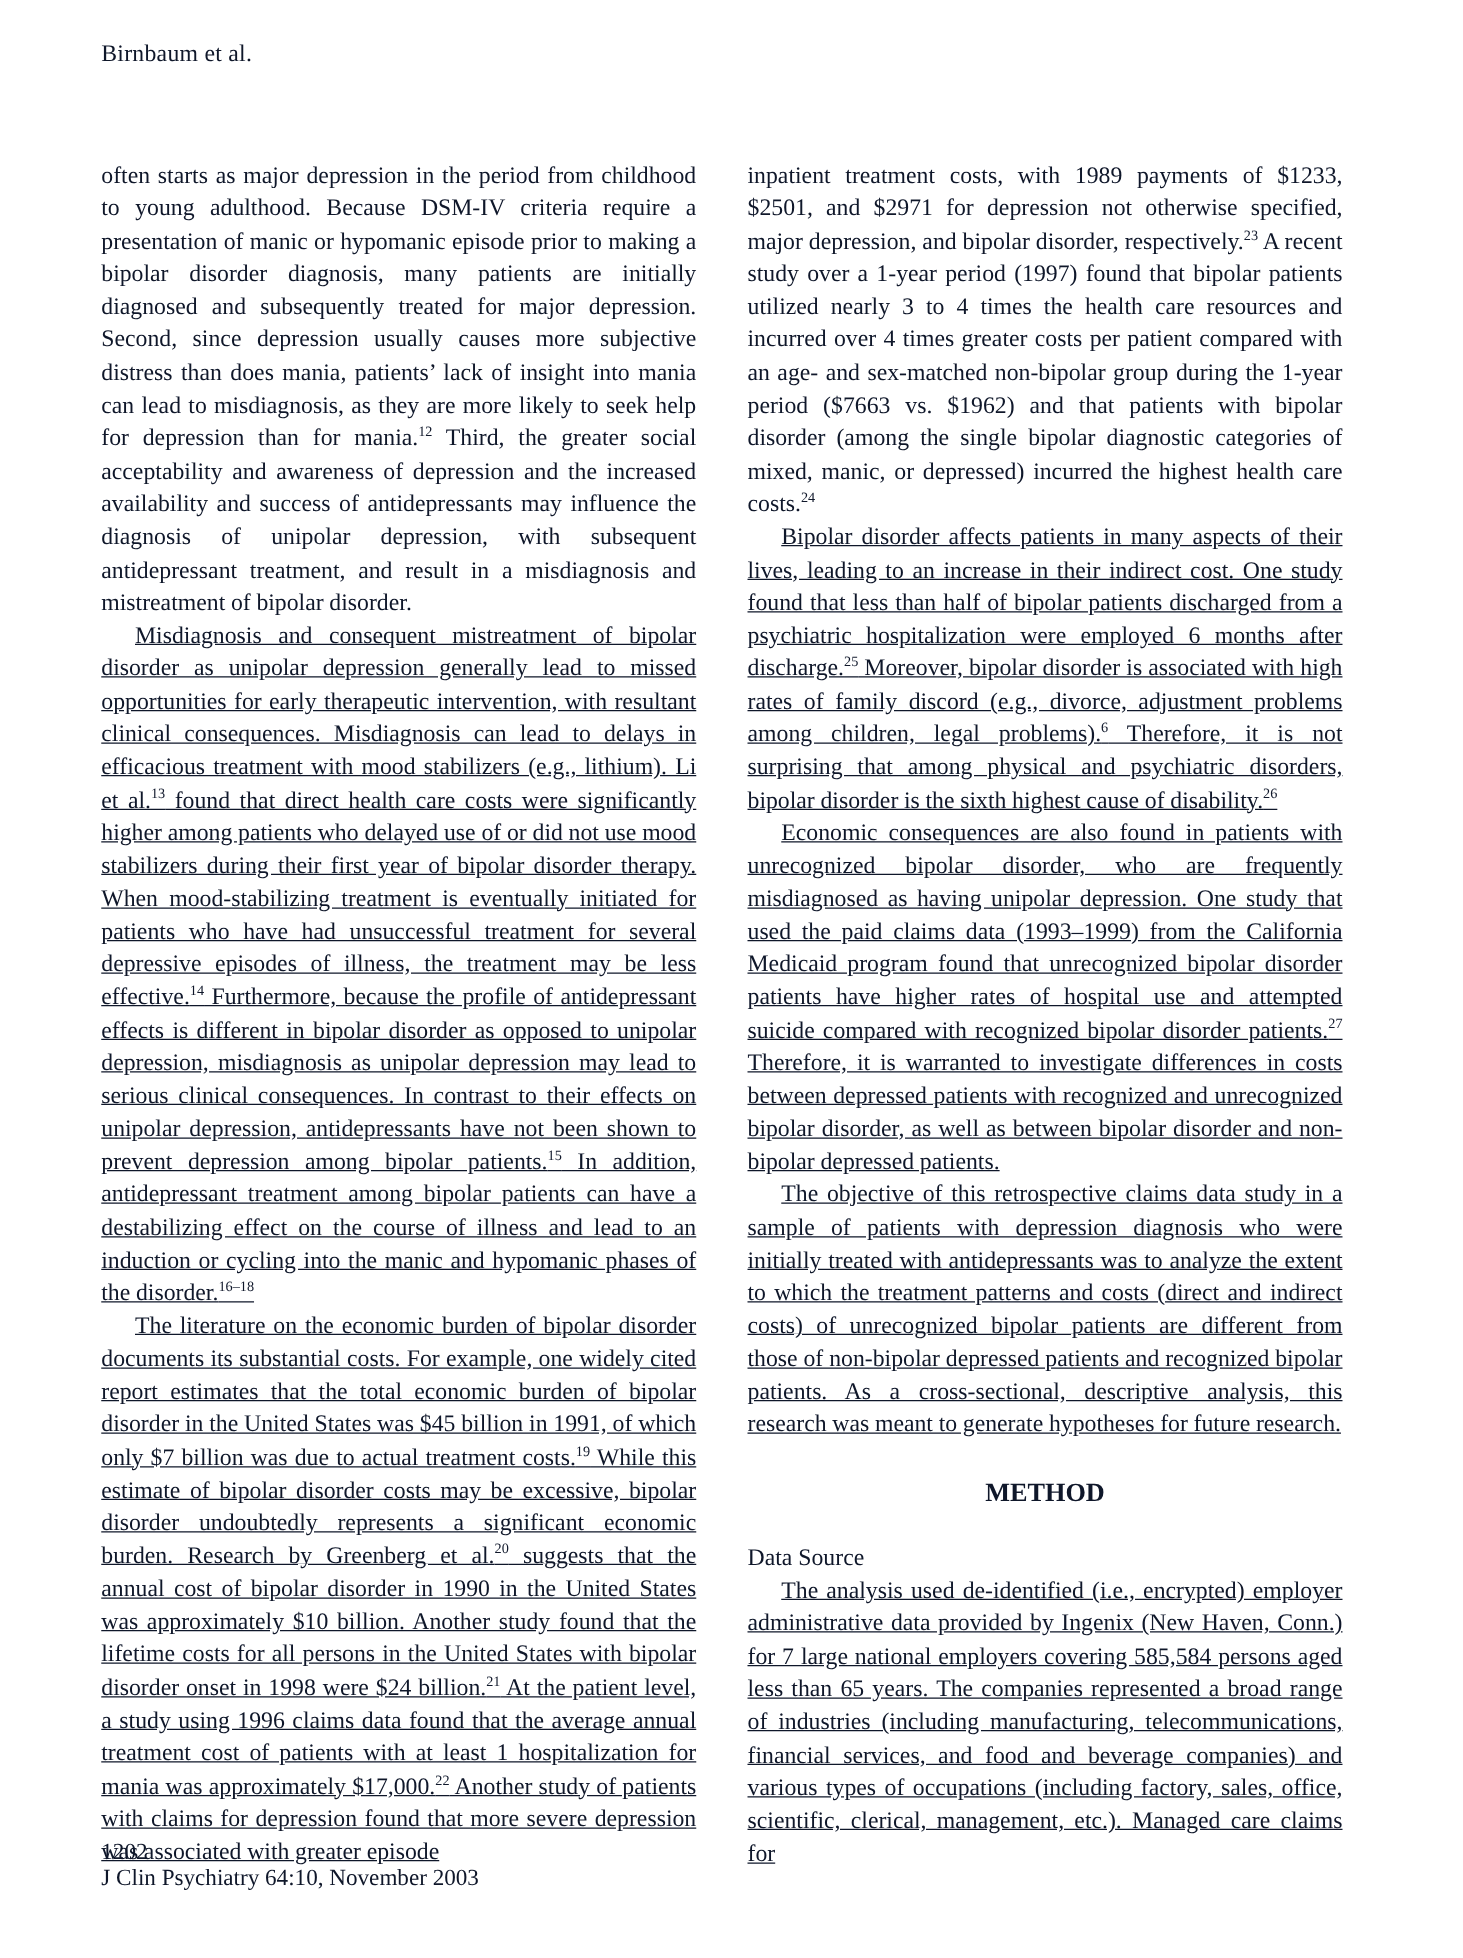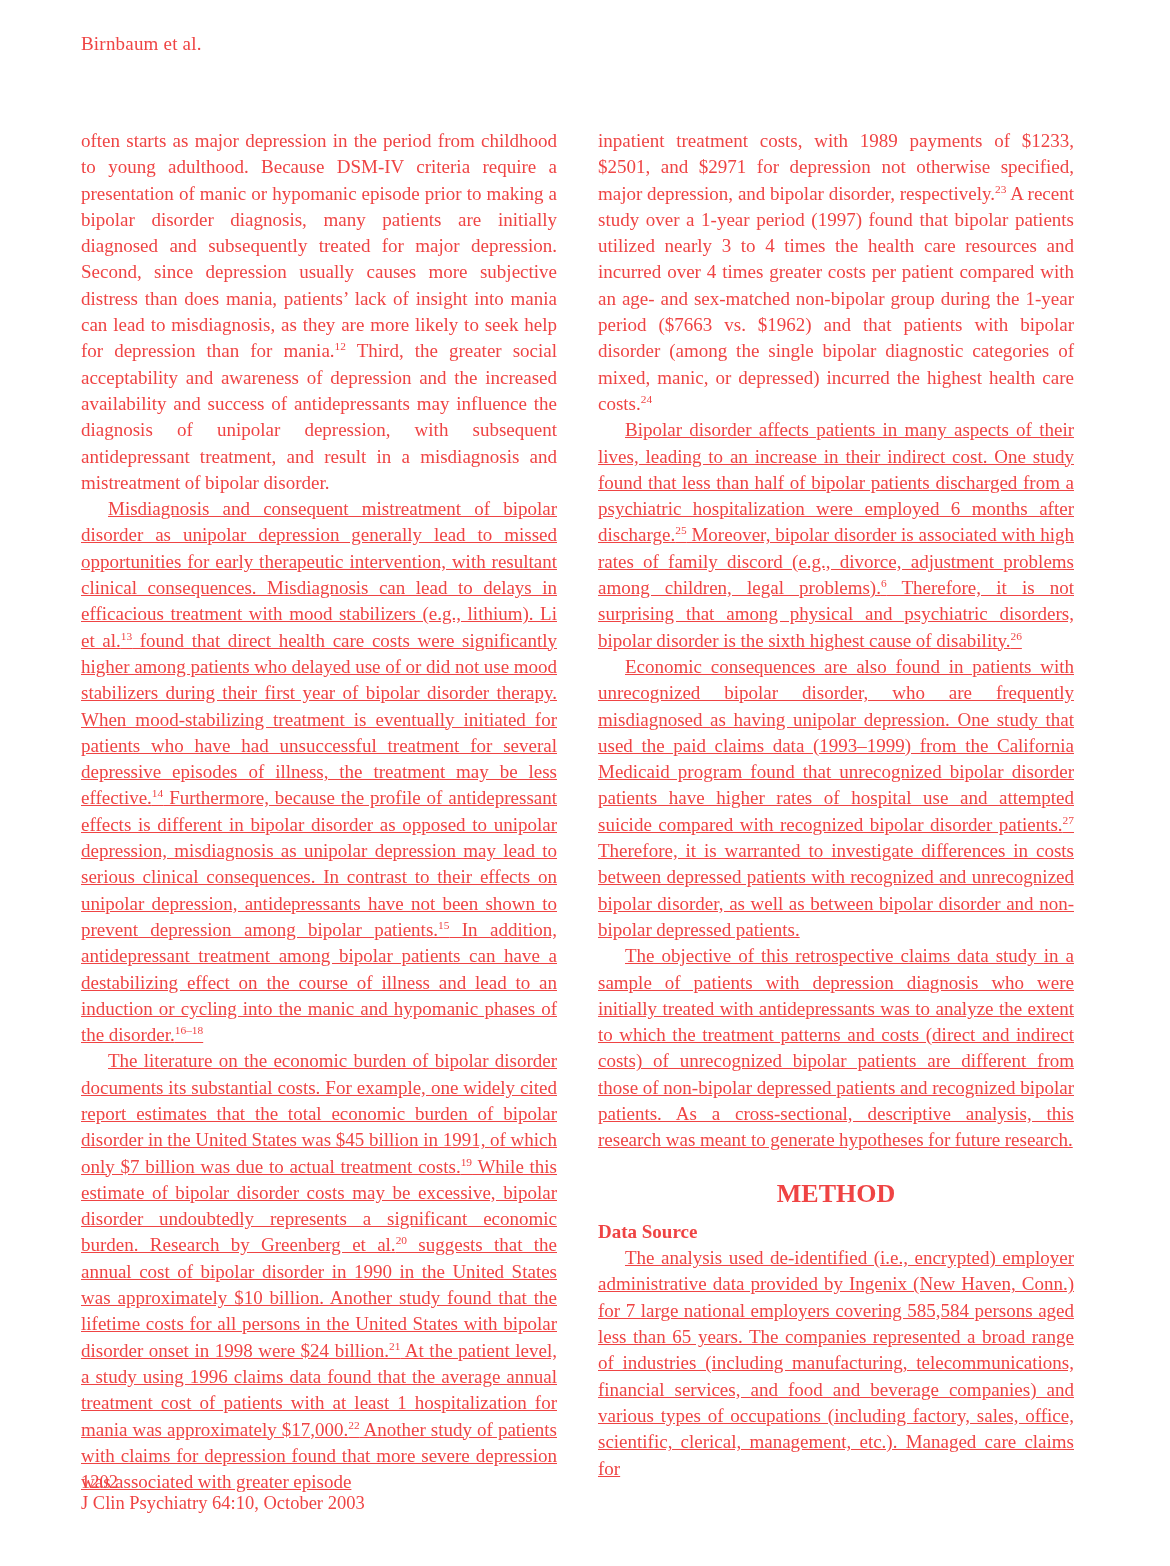--- a/index.html
+++ b/index.html
@@ -6,21 +6,21 @@
     margin: 0;
     padding: 0;
     background: #ffffff;
   }
   .page {
     position: relative;
     width: 1170px;
     height: 1566px;
     background: #ffffff;
     font-family: "Liberation Serif", "DejaVu Serif", serif;
-    color: #ef4444;
+    color: #0f172a;
     overflow: hidden;
   }
   .running-head {
     position: absolute;
     top: 33px;
     left: 81px;
     font-size: 19px;
     letter-spacing: 0.2px;
   }
   .columns {
@@ -44,27 +44,27 @@
     text-align: justify;
     hyphens: auto;
     -webkit-hyphens: auto;
     word-spacing: -0.2px;
   }
   p.paragraph { text-indent: 27px; text-decoration: underline; }
   p.opening-paragraph { text-indent: 0; }
   h2.section-heading {
     text-align: center;
     font-weight: bold;
-    font-size: 26px;
+    font-size: 21px;
     margin-top: 27px;
-    margin-bottom: 12px;
+    margin-bottom: 27px;
   }
   h2.subsection-heading {
     text-align: left;
-    font-weight: bold;
+    font-weight: normal;
     font-size: 19px;
     margin-top: 0;
     margin-bottom: 0;
   }
   sup {
     font-size: 0.6em;
     line-height: 0;
     vertical-align: super;
     letter-spacing: 0;
   }
@@ -98,16 +98,16 @@
         <p class="paragraph">Economic consequences are also found in patients with unrecognized bipolar disorder, who are frequently misdiagnosed as having unipolar depression. One study that used the paid claims data (1993–1999) from the California Medicaid program found that unrecognized bipolar disorder patients have higher rates of hospital use and attempted suicide compared with recognized bipolar disorder patients.<sup>27</sup> Therefore, it is warranted to investigate differences in costs between depressed patients with recognized and unrecognized bipolar disorder, as well as between bipolar disorder and non-bipolar depressed patients.</p>
         <p class="paragraph">The objective of this retrospective claims data study in a sample of patients with depression diagnosis who were initially treated with antidepressants was to analyze the extent to which the treatment patterns and costs (direct and indirect costs) of unrecognized bipolar patients are different from those of non-bipolar depressed patients and recognized bipolar patients. As a cross-sectional, descriptive analysis, this research was meant to generate hypotheses for future research.</p>
         <h2 class="section-heading">METHOD</h2>
         <h2 class="subsection-heading">Data Source</h2>
         <p class="paragraph">The analysis used de-identified (i.e., encrypted) employer administrative data provided by Ingenix (New Haven, Conn.) for 7 large national employers covering 585,584 persons aged less than 65 years. The companies represented a broad range of industries (including manufacturing, telecommunications, financial services, and food and beverage companies) and various types of occupations (including factory, sales, office, scientific, clerical, management, etc.). Managed care claims for</p>
       </div>
   </div>
 
   <div class="footer">
     <span>1202</span>
-    <span>J Clin Psychiatry 64:10, October 2003</span>
+    <span>J Clin Psychiatry 64:10, November 2003</span>
   </div>
 
 </div>
 
 </body></html>

